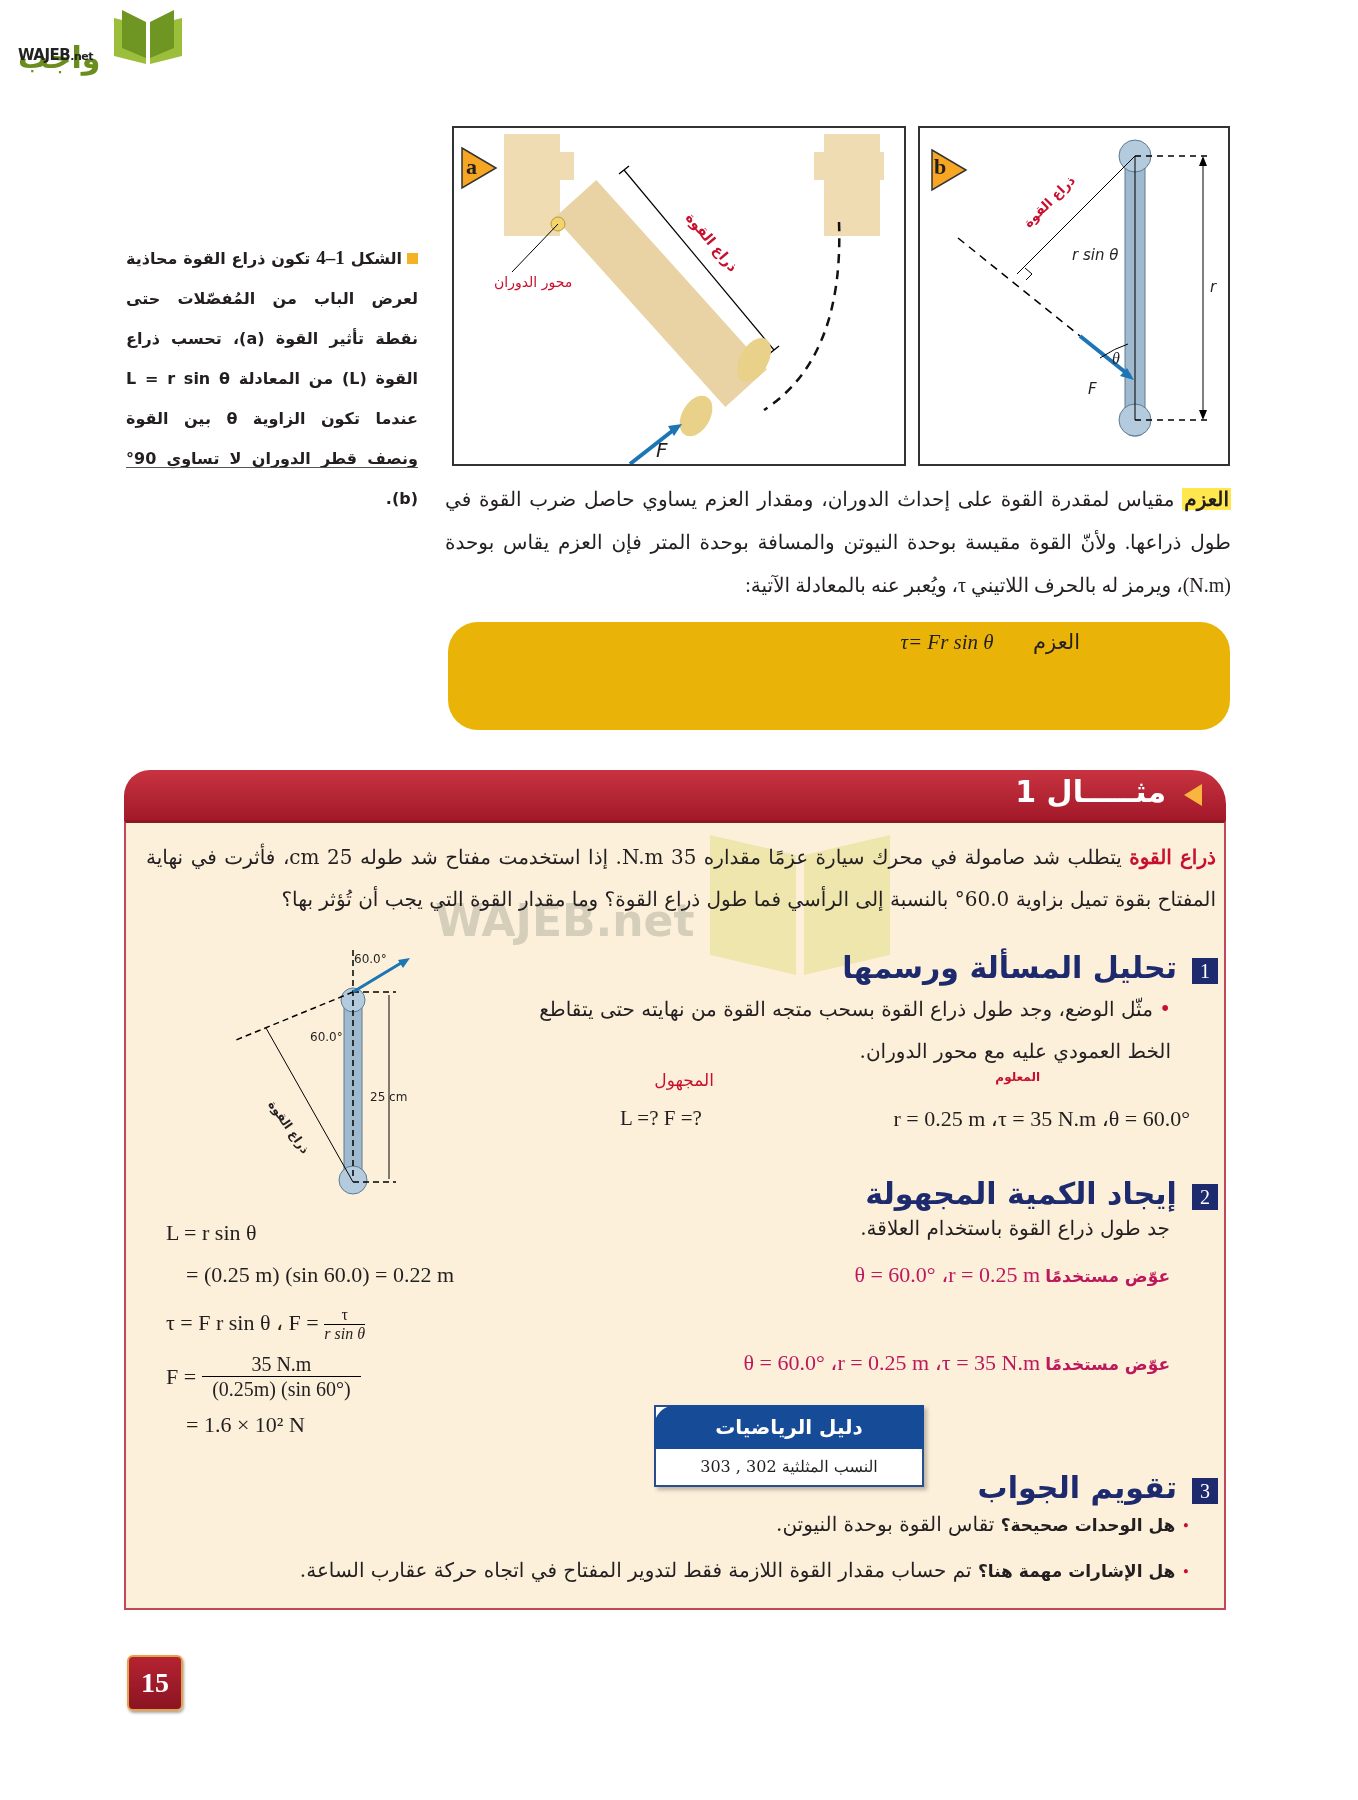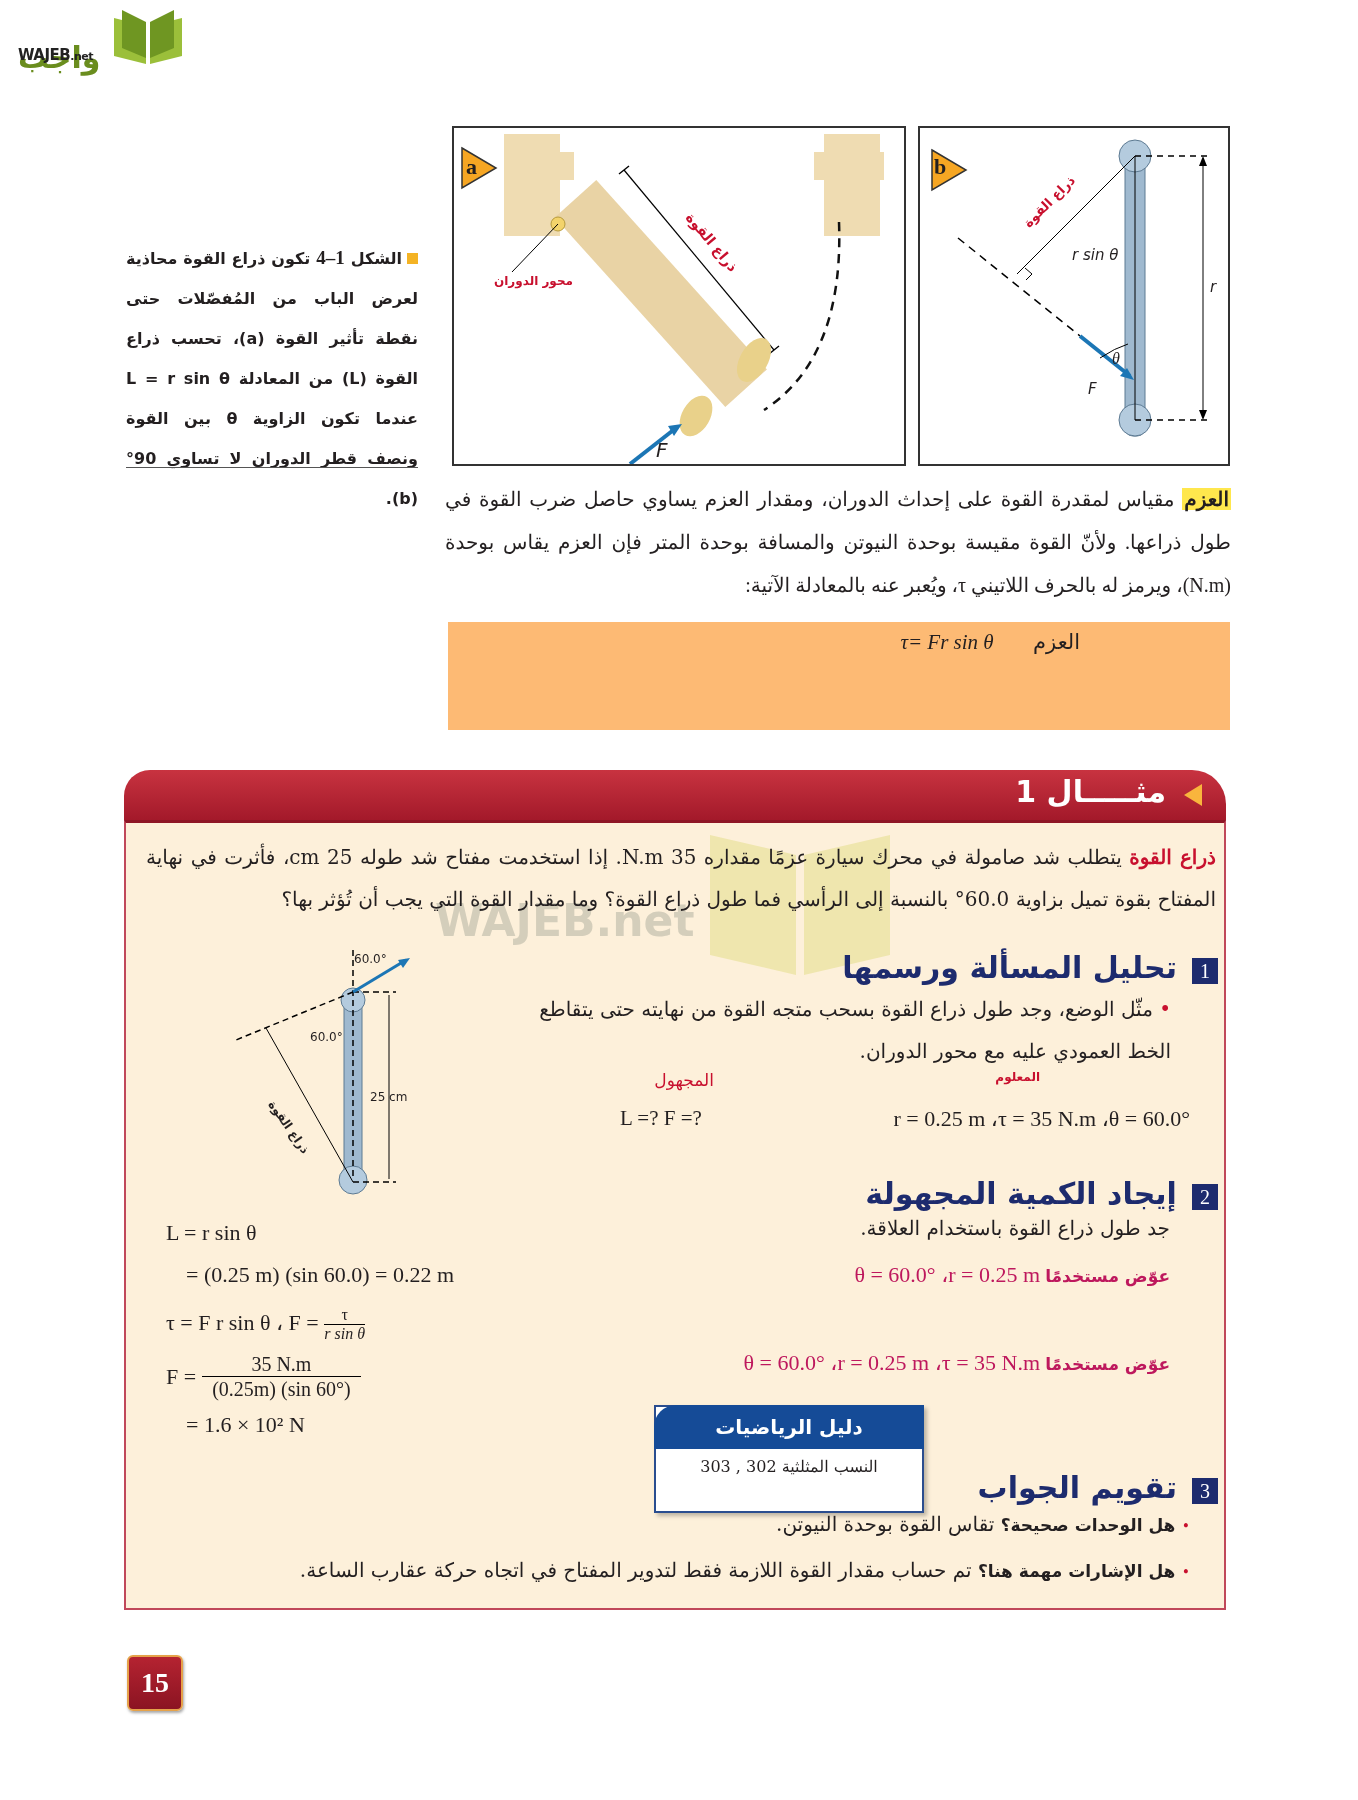--- a/index.html
+++ b/index.html
@@ -25,21 +25,21 @@
   .figbox { border: 2px solid #333; background: #fff; }
   #fig-a { left: 452px; top: 126px; width: 454px; height: 340px; }
   #fig-b { left: 918px; top: 126px; width: 312px; height: 340px; }
   .figtag { position:absolute; width: 38px; height: 44px; }
 
   
   #para { left: 445px; top: 478px; width: 786px; font-family: Liberation Serif, serif; font-size: 20px; line-height: 43px; text-align: justify; text-align-last: right; }
   #para .hl { background: #ffe74d; font-weight: bold; padding: 0 2px; }
 
   
-  #formula { left: 448px; top: 622px; width: 782px; height: 108px; background: #fdba74; }
+  #formula { left: 448px; top: 622px; width: 782px; height: 108px; background: #eab308; border-radius: 30px; }
   #formula .l1 { position:absolute; right: 150px; top: 8px; font-size: 21px; font-family: "DejaVu Serif", serif; }
   #formula .l2 { position:absolute; right: 150px; top: 58px; font-size: 21px; font-family: "DejaVu Serif", serif; }
 
   
   #example { left: 124px; top: 770px; width: 1102px; height: 840px; }
   #ex-header { position:absolute; left:0; top:0; width:1102px; height:50px; background: linear-gradient(#c83340, #a3192a); border-radius: 26px 34px 0 0; }
   #ex-title { position:absolute; right: 60px; top: 4px; color: #fff; font-size: 30px; font-weight: bold; }
   #ex-arrow { position:absolute; right: 24px; top: 14px; width:0; height:0; border-top: 11px solid transparent; border-bottom: 11px solid transparent; border-right: 18px solid #f9b53d; }
   #ex-body { position:absolute; left:0; top:50px; width:1102px; height:790px; background: #fdf0da; border: 2px solid #c0485a; border-top: 3px solid #8e1625; }
 
@@ -48,21 +48,21 @@
 
   .q { font-family: "DejaVu Serif", serif; font-size: 20px; line-height: 42px; }
   .red { color: #c8102e; }
   .blue-step { display:inline-block; width: 26px; height: 26px; background: #1d2b6e; color: #fff; font-family: "Liberation Serif", serif; font-size: 20px; text-align:center; line-height: 26px; }
   .step-title { color: #1d2b6e; font-weight: bold; font-size: 30px; }
   .cyan { color: #be185d; }
   .body20 { font-family: "DejaVu Serif", serif; font-size: 20px; }
   .math { font-family: "Liberation Serif", serif; font-size: 22px; }
 
   
-  #guide { left: 654px; top: 1405px; width: 270px; height: 108px; border: 2px solid #2a4d8f; background: #fff; box-shadow: 3px 3px 4px rgba(0,0,0,0.25); }
+  #guide { left: 654px; top: 1405px; width: 270px; height: 82px; border: 2px solid #2a4d8f; background: #fff; box-shadow: 3px 3px 4px rgba(0,0,0,0.25); }
   #guide-head { position:absolute; left:-2px; top:-2px; width:270px; height: 44px; background: #154b97; border-radius: 22px 0 0 0; color:#fff; font-weight:bold; font-size: 20px; text-align:center; line-height: 44px; }
   #guide-body { position:absolute; left:0; top: 50px; width: 266px; text-align:center; font-size: 16px; font-family: "DejaVu Serif", serif; }
 
   #page-num { left: 127px; top: 1655px; width: 56px; height: 56px; background: linear-gradient(#b52331, #8b1422); border-radius: 6px; border: 2px solid #e5a24a; color:#fff; font-family: "Liberation Serif", serif; font-weight:bold; font-size: 28px; text-align:center; line-height: 52px; box-shadow: 1px 2px 3px rgba(0,0,0,0.35); }
 </style>
 </head>
 <body>
 
 <div id="logo" class="abs">
   <span class="ar">واجب</span>
@@ -97,21 +97,21 @@
     <ellipse cx="300" cy="232" rx="14" ry="24" transform="rotate(30 300 232)" fill="#e9d18a"></ellipse>
     <ellipse cx="242" cy="288" rx="14" ry="22" transform="rotate(30 242 288)" fill="#e9d18a"></ellipse>
     <path d="M385 94 Q390 230 310 282" fill="none" stroke="#111" stroke-width="2.5" stroke-dasharray="9,7"></path>
     <line x1="176" y1="336" x2="222" y2="300" stroke="#1c76b5" stroke-width="4"></line>
     <polygon points="228,296 214,298 220,308" fill="#1c76b5"></polygon>
   </svg>
   <svg class="figtag" style="left:6px;top:18px" viewBox="0 0 38 44">
       <polygon points="2,2 36,22 2,42" fill="#f6a623" stroke="#333" stroke-width="1.5"></polygon>
     </svg>
   <span class="abs serif" style="left:12px;top:26px;font-size:22px;font-weight:bold">a</span>
-  <span class="abs rtl" style="left:40px;top:146px;font-size:12px;color:#c8102e;font-weight:bold">محور الدوران</span>
+  <span class="abs rtl" style="left:40px;top:146px;font-size:14px;color:#c8102e;font-weight:normal">محور الدوران</span>
   <span class="abs rtl" style="left:222px;top:106px;font-size:14px;color:#c8102e;font-weight:bold;transform:rotate(50deg)">ذراع القوة</span>
   <span class="abs" style="left:202px;top:310px;font-size:20px;font-style:italic">F</span>
 </div>
 
 <div id="fig-b" class="abs figbox">
   <svg width="308" height="336" style="position:absolute;left:0;top:0">
     <rect x="205" y="28" width="20" height="280" rx="8" fill="#9fb9cf" stroke="#5d7a92"></rect>
     <circle cx="215" cy="28" r="16" fill="#b4cbde" stroke="#5d7a92"></circle>
     <circle cx="215" cy="292" r="16" fill="#b4cbde" stroke="#5d7a92"></circle>
     <line x1="215" y1="28" x2="215" y2="292" stroke="#000" stroke-width="1"></line>

